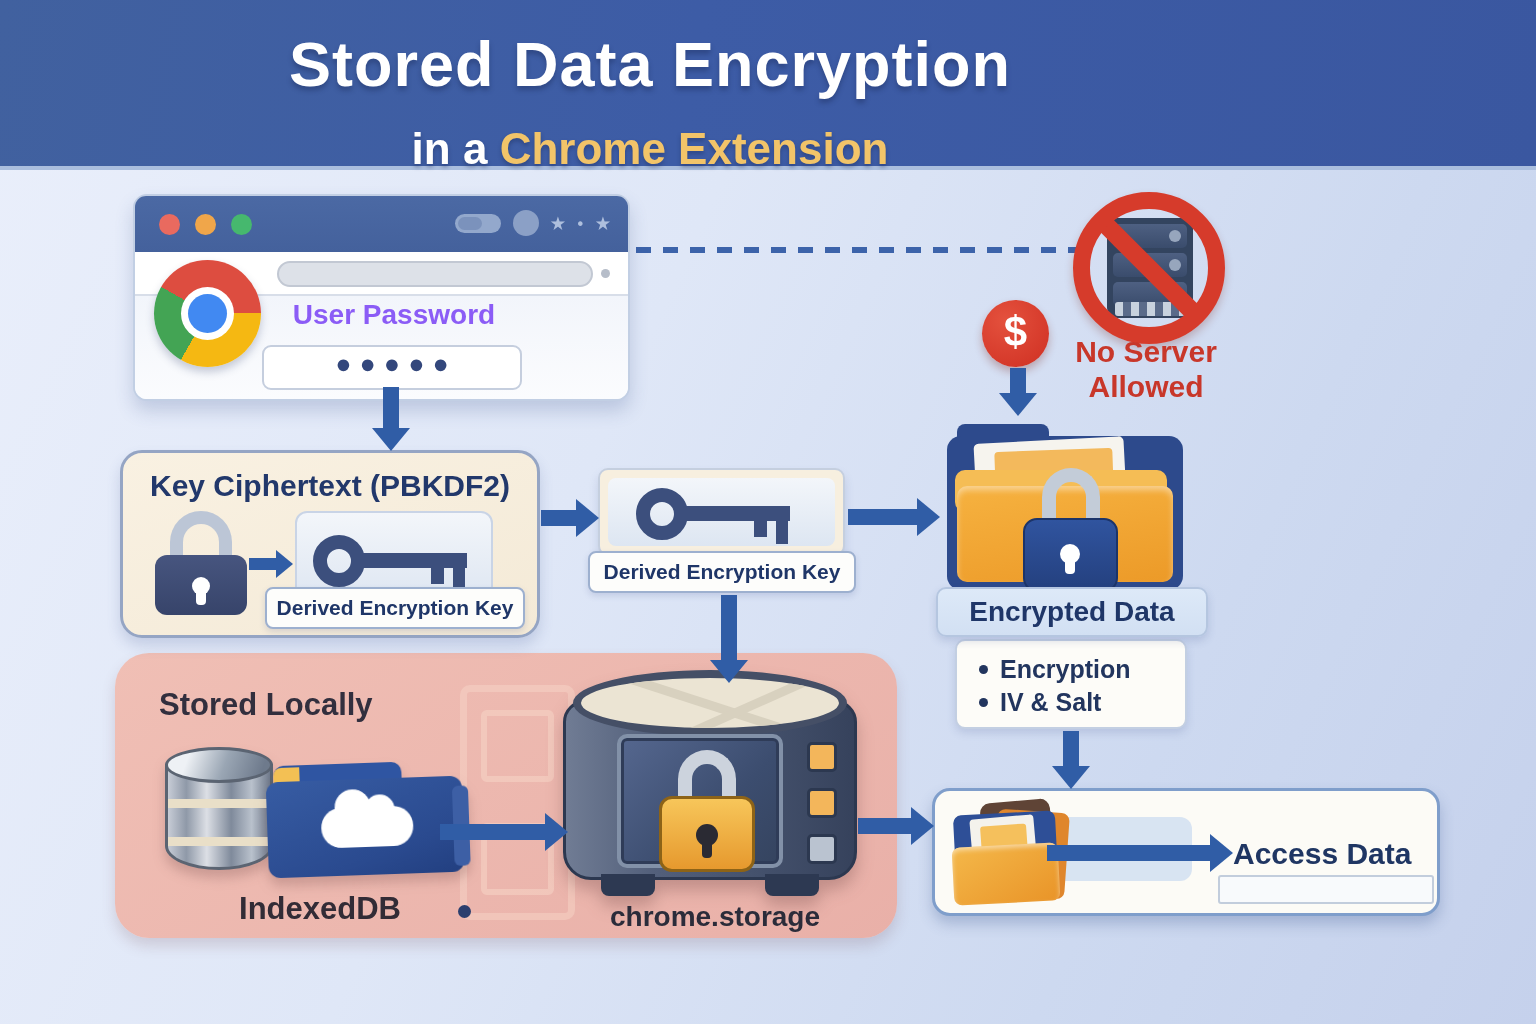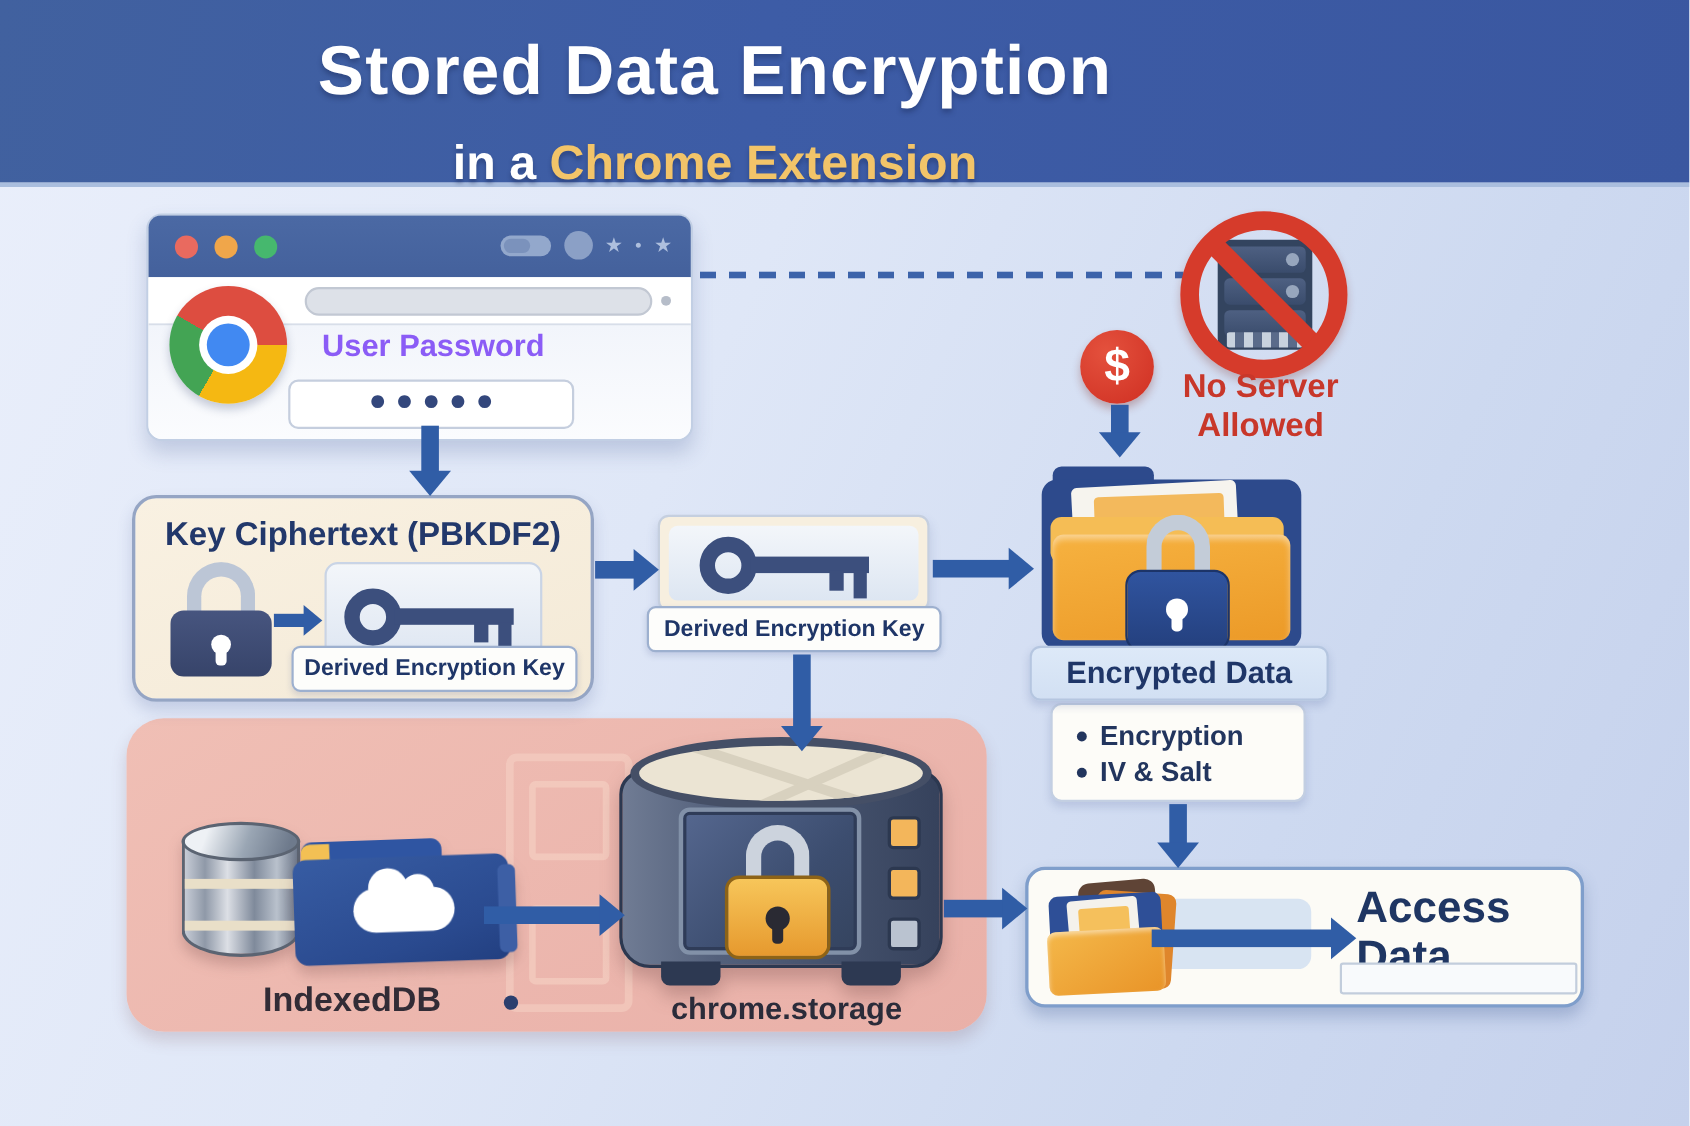--- a/index.html
+++ b/index.html
@@ -233,21 +233,21 @@
     border-radius:8px; transform:rotate(4deg); }
   .af-navy { position:absolute; left:4px; top:12px; width:102px; height:84px; background:#2e4f97;
     border-radius:8px; transform:rotate(-3deg); }
   .af-paper { position:absolute; left:20px; top:16px; width:64px; height:42px; background:#f4f2ec;
     border-radius:4px; transform:rotate(-5deg); }
   .af-paper2 { position:absolute; left:30px; top:24px; width:46px; height:30px; background:#f5c05c;
     border-radius:3px; transform:rotate(-4deg); }
   .af-front { position:absolute; left:2px; top:44px; width:106px; height:58px;
     background:linear-gradient(150deg,#f4b84a,#e99428); border-radius:8px; transform:rotate(-3deg);
     box-shadow:inset 0 3px 5px rgba(255,255,255,.5); }
-  .acc-label { position:absolute; left:298px; top:12px; font-size:40px; font-weight:bold; color:#1f3663; }
+  .acc-label { position:absolute; left:298px; top:46px; font-size:30px; font-weight:bold; color:#1f3663; }
   .acc-input { position:absolute; left:283px; top:84px; width:216px; height:29px;
     background:#f8fafc; border:2px solid #c2cddc; border-radius:3px; }
 </style>
 </head>
 <body>
 
 <div id="stage">
 
   <div class="banner">
     <div class="banner-text">
@@ -379,20 +379,21 @@
     </div>
   </div>
 
   <div class="arrow down" style="left:1052px; top:731px; width:38px; height:58px;">
     <div class="shaft"></div>
       <div class="head"></div>
   </div>
 
   <div class="pink-box">
     <div class="pink-pattern"></div>
+    <div class="sl-title">Stored Locally</div>
     <div class="db">
       <div class="db-body"></div>
       <div class="db-band" style="top:52px;"></div>
       <div class="db-band" style="top:90px;"></div>
       <div class="db-top"></div>
     </div>
     <div class="fcloud">
       <div class="fc-tab"></div>
         <div class="fc-notch"></div>
         <div class="fc-body"></div>

